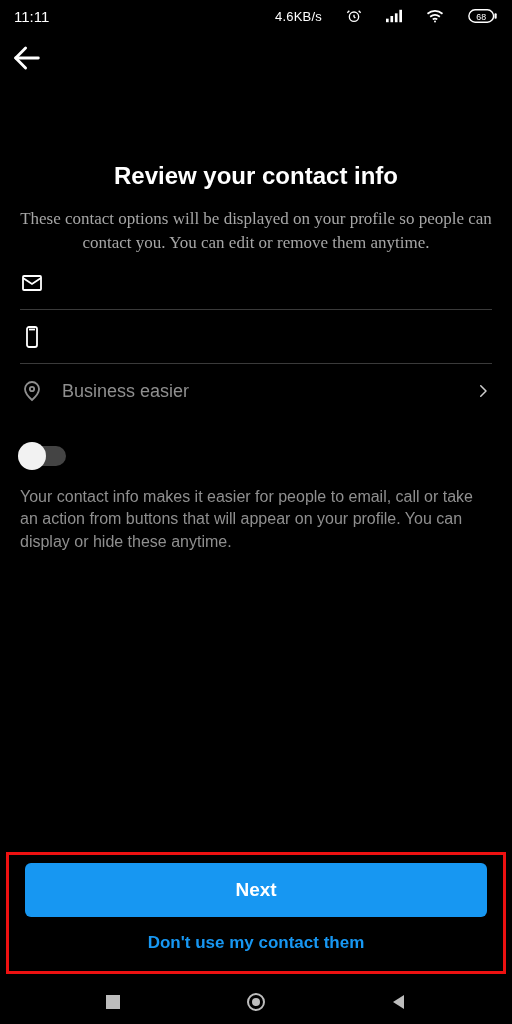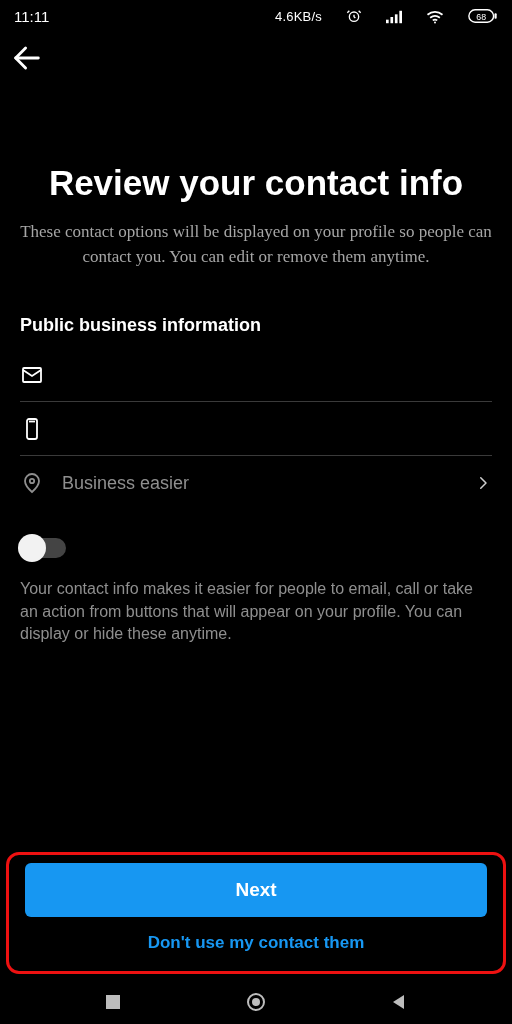--- a/index.html
+++ b/index.html
@@ -1,49 +1,49 @@
 <!DOCTYPE html>
 <html><head>
 <meta charset="utf-8">
 <style>
   * { margin: 0; padding: 0; box-sizing: border-box; }
   html, body { width: 512px; height: 1024px; background: #000; color: #fff; font-family: -apple-system, Helvetica, Arial, sans-serif; overflow: hidden; }
   .screen { width: 512px; height: 1024px; display: flex; flex-direction: column; background: #000; }
 
   
   .statusbar { display: flex; justify-content: space-between; align-items: center; padding: 4px 14px 2px 14px; font-size: 15px; font-weight: 500; height: 30px; }
-  .statusbar .right { display: flex; align-items: flex-end; gap: 24px; }
+  .statusbar .right { display: flex; align-items: center; gap: 24px; }
   .statusbar .kbs { font-size: 13px; letter-spacing: 0.2px; }
 
   
   .backrow { height: 56px; display: flex; align-items: center; padding: 0 10px; }
   .back-icon svg { display: block; }
 
   
   .content { flex: 1; padding: 0 20px; overflow: hidden; }
-  .heading { font-size: 35px; font-weight: 600; text-align: center; line-height: 1.2; margin-top: 76px; }
+  .heading { font-size: 24px; font-weight: 600; text-align: center; line-height: 1.2; margin-top: 76px; }
   .subtitle { color: #a6a6a6; font-size: 17px; text-align: center; line-height: 1.45; margin-top: 16px; font-family: Liberation Serif, serif; }
 
   .section-label { font-size: 18px; font-weight: 700; margin-top: 46px; margin-bottom: 12px; }
 
   .field { display: flex; align-items: center; height: 54px; border-bottom: 1px solid #3a3a3a; color: #8f8f8f; gap: 16px; font-size: 18px; }
   .field:last-of-type { border-bottom: none; }
   .field .ficon { width: 26px; display: flex; align-items: center; justify-content: flex-start; }
   .field .flabel { flex: 1; }
   .field .chev { color: #cfcfcf; }
 
   .toggle-row { display: flex; align-items: center; justify-content: space-between; margin-top: 28px; }
   .toggle-row .tlabel { color: #e6e6e6; font-size: 18px; }
   .toggle { width: 46px; height: 20px; border-radius: 20px; background: #444; position: relative; }
   .toggle .knob { position: absolute; left: -2px; top: -4px; width: 28px; height: 28px; background: #f2f2f2; border-radius: 50%; }
 
   .helper { color: #8f8f8f; font-size: 16px; line-height: 1.4; margin-top: 20px; }
 
   
-  .actions { padding: 8px 16px 10px 16px; border: 3px solid #e11; border-radius: 13px; margin: 0 6px 6px 6px; }
+  .actions { padding: 8px 16px 10px 16px; border: 3px solid #e11; border-radius: 0; margin: 0 6px 6px 6px; }
   .btn-primary { background: #1797f2; color: #fff; font-weight: 700; font-size: 19px; text-align: center; padding: 16px 0; border-radius: 6px; }
   .btn-link { color: #1797f2; font-weight: 700; font-size: 17px; text-align: center; padding: 16px 0 8px 0; }
 
   
   .navbar { height: 44px; display: flex; align-items: center; justify-content: space-evenly; }
   .navbar .navbtn { width: 60px; display: flex; align-items: center; justify-content: center; color: #bdbdbd; }
 
   svg { display: block; }
 </style>
 </head>
@@ -93,21 +93,20 @@
           <line x1="20" y1="12" x2="4" y2="12"></line>
           <polyline points="11 5 4 12 11 19"></polyline>
         </svg>
     </span>
   </div>
 
   <div class="content">
     <h1 class="heading">Review your contact info</h1>
     <p class="subtitle">These contact options will be displayed on your profile so people can contact you. You can edit or remove them anytime.</p>
 
-    <div class="section-label">Public business information</div>
 
     <div class="field">
       <span class="ficon">
         <svg width="24" height="24" viewBox="0 0 24 24" fill="none" stroke="#fff" stroke-width="1.8">
             <rect x="3" y="5" width="18" height="14" rx="1"></rect>
             <polyline points="3 7 12 13 21 7"></polyline>
           </svg>
       </span>
       <span class="flabel"></span>
     </div>

